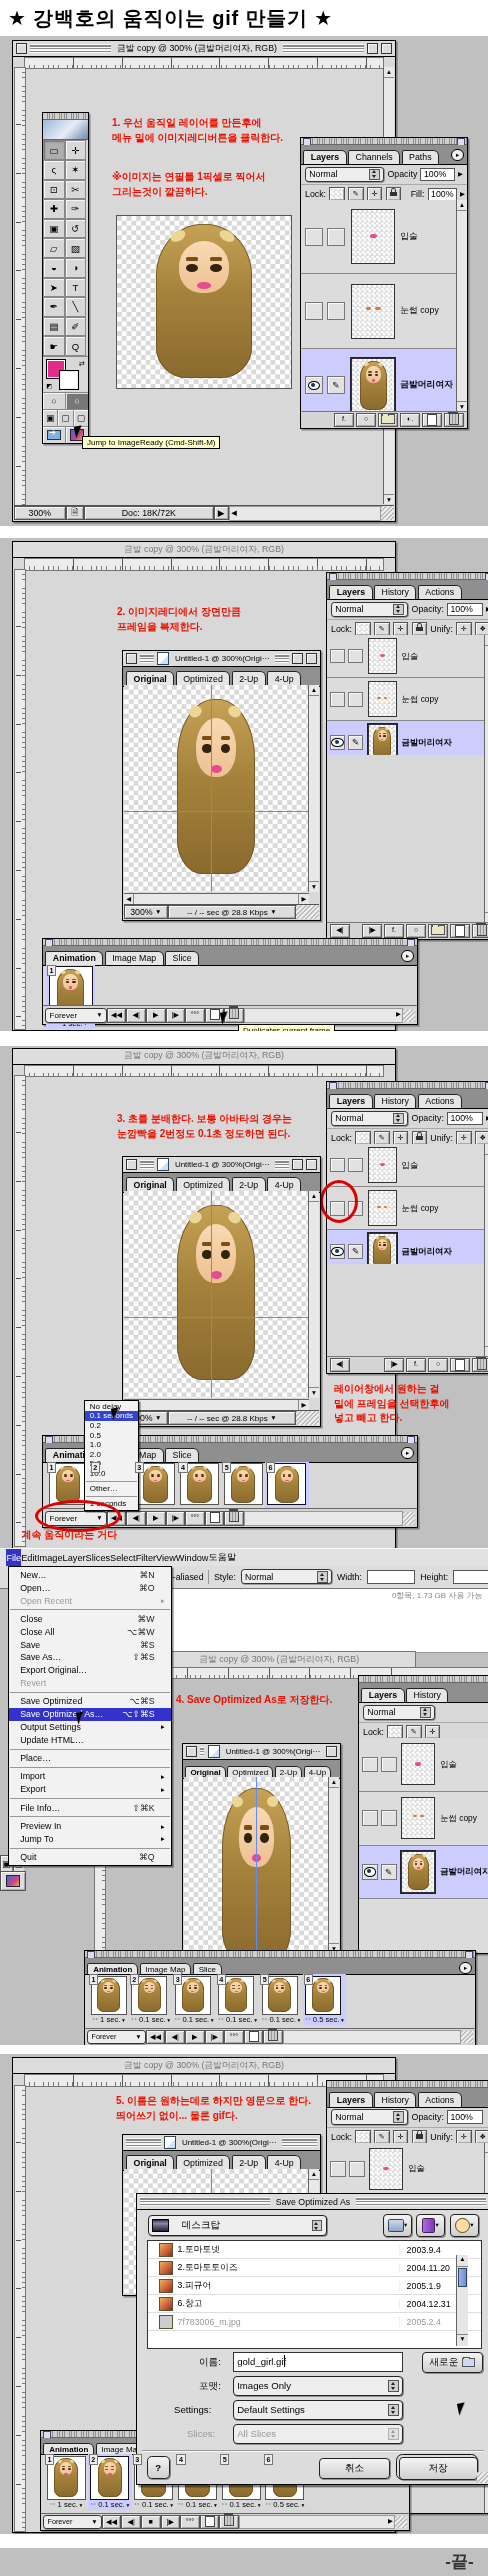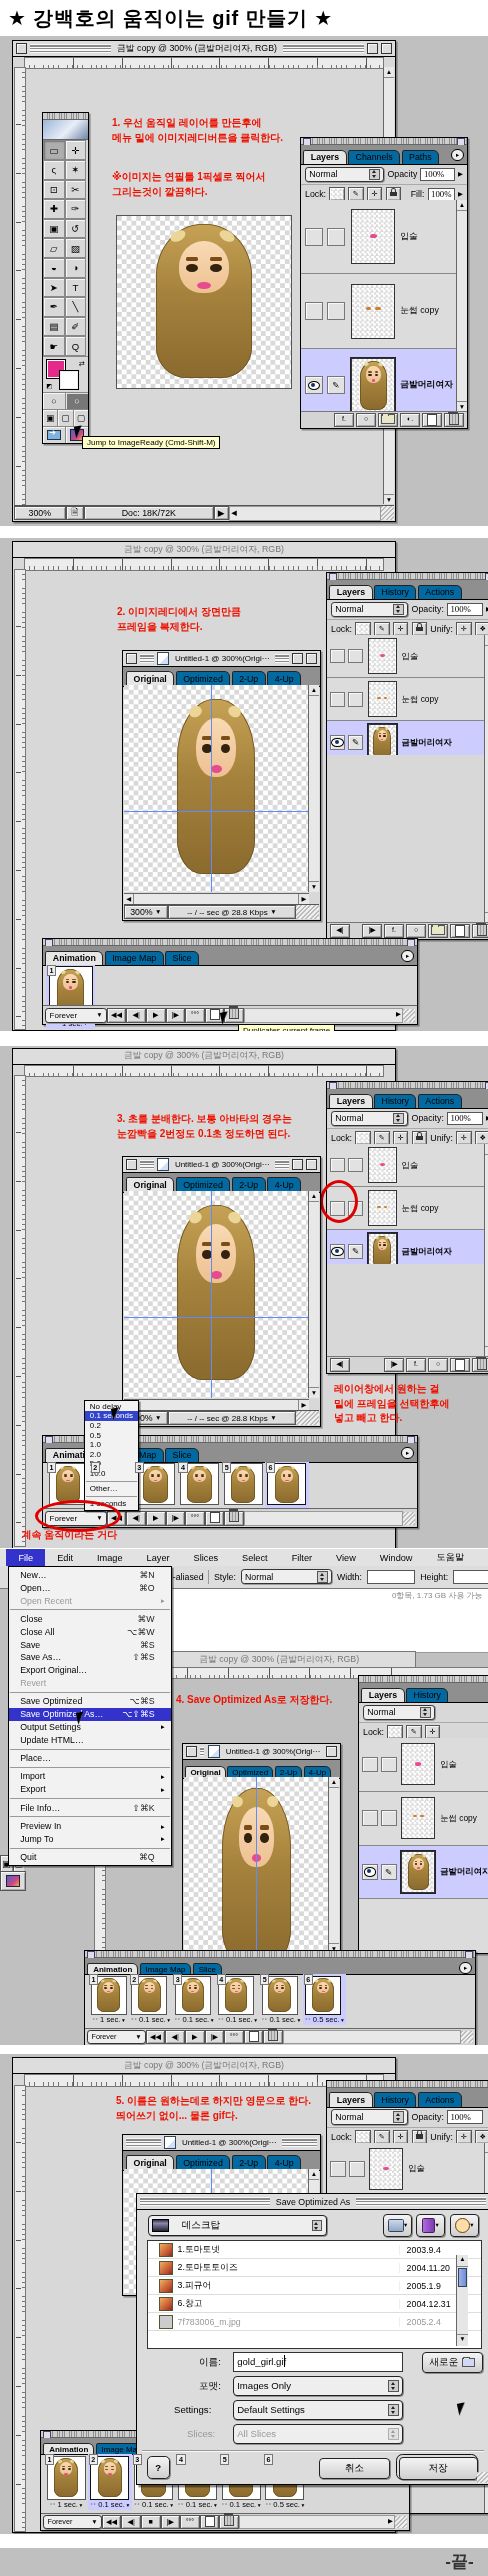--- a/index.html
+++ b/index.html
@@ -26,35 +26,35 @@
   .rh::after{content:"";position:absolute;left:0;right:0;bottom:0;height:3.2px;
      background:repeating-linear-gradient(90deg,transparent 0 4px,#777 4px 4.8px);}
   .rnum{position:absolute;top:0;height:100%;border-left:0.8px solid #555;padding-left:1.6px;}
   .rv{position:absolute;width:10.4px;background:#ececec;border:0.8px solid #777;font-size:7.2px;overflow:hidden;}
   .rv::after{content:"";position:absolute;top:0;bottom:0;right:0;width:3.2px;
      background:repeating-linear-gradient(180deg,transparent 0 4px,#777 4px 4.8px);}
   .rvnum{position:absolute;left:0.8px;width:5.6px;line-height:7.2px;word-break:break-all;border-top:0.8px solid #555;padding-top:0.8px;}
 
   
   .bv{background:#ddd;border:0.8px solid #555;box-shadow:inset 0.8px 0.8px 0 #fff,inset -0.8px -0.8px 0 #999;}
-  .field{background:#fff;border:0.8px solid #555;padding:0 2.4px;display:inline-flex;align-items:center;font-family:Liberation Serif, serif;}
+  .field{background:#fff;border:0.8px solid #555;padding:0 2.4px;display:inline-flex;align-items:center;}
   .drop{background:#eee;border:0.8px solid #333;border-radius:3.2px;display:inline-flex;align-items:center;gap:3.2px;padding:0.8px 3.2px;box-shadow:0.8px 0.8px 0 #888;}
   .ud{width:8.8px;height:9.6px;background:#cfcfcf;border:0.8px solid #555;position:relative;flex:0 0 auto;}
   .ud::before,.ud::after{content:"";position:absolute;left:1.6px;border-left:2.4px solid transparent;border-right:2.4px solid transparent;}
   .ud::before{top:0.8px;border-bottom:3.2px solid #222;}
   .ud::after{bottom:0.8px;border-top:3.2px solid #222;}
   .tri{font-size:6.4px;line-height:6.4px;}
   .grip{background:repeating-linear-gradient(135deg,#bbb 0 1.6px,#eee 1.6px 3.2px);}
 
   
   .palette{position:absolute;background:#d8d8d8;border:0.8px solid #000;box-shadow:1.6px 1.6px 0 rgba(0,0,0,.35);}
   .pgrip{height:6.4px;background:repeating-linear-gradient(90deg,#cfcfcf 0 1.6px,#8f8f8f 1.6px 2.4px);border-bottom:0.8px solid #666;position:relative;}
   .pgrip .pg{position:absolute;top:0;width:6.4px;height:5.6px;border:0.8px solid #446;background:#dde;}
   .ptabs{height:17px;background:#8f8f8f;border-bottom:0.8px solid #000;display:flex;align-items:flex-end;padding:1.6px 2.4px 0;position:relative;}
-  .ptab{padding:1.6px 6.4px 1.6px;background:#0369a1;border:0.8px solid #222;border-bottom:none;border-radius:2.4px 5.6px 0 0;font-size:8.8px;margin-right:1.6px;white-space:nowrap;}
+  .ptab{padding:1.6px 6.4px 1.6px;background:#e5e5e5;border:0.8px solid #222;border-bottom:none;border-radius:2.4px 5.6px 0 0;font-size:8.8px;margin-right:1.6px;white-space:nowrap;}
   .ptab.on{background:#e6e6e6;font-weight:bold;}
   .pcirc{position:absolute;right:3.2px;top:3.2px;width:10.4px;height:10.4px;border:0.8px solid #000;border-radius:50%;background:#eee;font-size:6.4px;text-align:center;line-height:10.4px;}
   .prow{height:19px;display:flex;align-items:center;gap:3.2px;padding:0 4px;border-bottom:0.8px solid #aaa;background:#d8d8d8;font-size:8.8px;}
   .minib{width:13.6px;height:12px;font-size:7.2px;line-height:12px;text-align:center;flex:0 0 auto;}
   .prows{position:relative;background:#dcdcdc;}
   .lrow{position:relative;display:flex;align-items:center;border-bottom:0.8px solid #888;background:#dcdcdc;}
   .lrow.sel{background:#ccccff;}
   .lrow.sel .lname{font-weight:bold;}
   .lbox{border:0.8px solid #777;background:#e2e2e2;box-shadow:inset 0.8px 0.8px 0 #fff;display:flex;align-items:center;justify-content:center;flex:0 0 auto;}
   .lthumb{border:0.8px solid #333;background:#fff;position:relative;flex:0 0 auto;overflow:hidden;}
@@ -146,21 +146,21 @@
   .abar{position:absolute;left:0;right:0;bottom:0;height:17.6px;border-top:0.8px solid #666;background:#d4d4d4;display:flex;align-items:center;gap:0;padding:0 2.4px;}
   .abtn{height:12.8px;min-width:17.6px;font-size:7.2px;line-height:12px;text-align:center;}
   .atrack{flex:1;height:12.8px;background:#e8e8e8;border:0.8px solid #999;position:relative;}
   .fr-lg .fthumb{width:42px;height:50px;}
   .fr-md .fthumb{width:37px;height:40px;}
   .fr-sm .fthumb{width:34px;height:37px;}
   .fr-s5 .fthumb{width:37px;height:42px;}
 
   
   .menubar{position:absolute;left:0;top:0;width:488px;height:17px;background:#e2e2e2;border-bottom:0.8px solid #444;display:flex;align-items:stretch;padding-left:6.4px;}
-  .mbitem{display:flex;align-items:center;padding:0 12px;font-size:9.2px;}
+  .mbitem{display:flex;align-items:center;padding:0 0;font-size:9.2px;}
   .mbitem.sel{background:#3333cc;color:#fff;}
   .menu{position:absolute;background:#f2f2f2;border:0.8px solid #000;box-shadow:1.6px 1.6px 0 rgba(0,0,0,.45);padding:1.6px 0;}
   .mitem{height:12.8px;display:flex;align-items:center;padding:0 6.4px 0 11.2px;font-size:8.8px;gap:6.4px;}
   .mitem .mlabel{flex:1;white-space:nowrap;}
   .mitem .mshort{color:#222;}
   .mitem .subarr{visibility:hidden;font-size:7.2px;}
   .mitem.sub .subarr{visibility:visible;}
   .mitem.sel{background:#3333cc;color:#fff;}
   .mitem.sel .mshort{color:#fff;}
   .mitem.dim{color:#999;}

